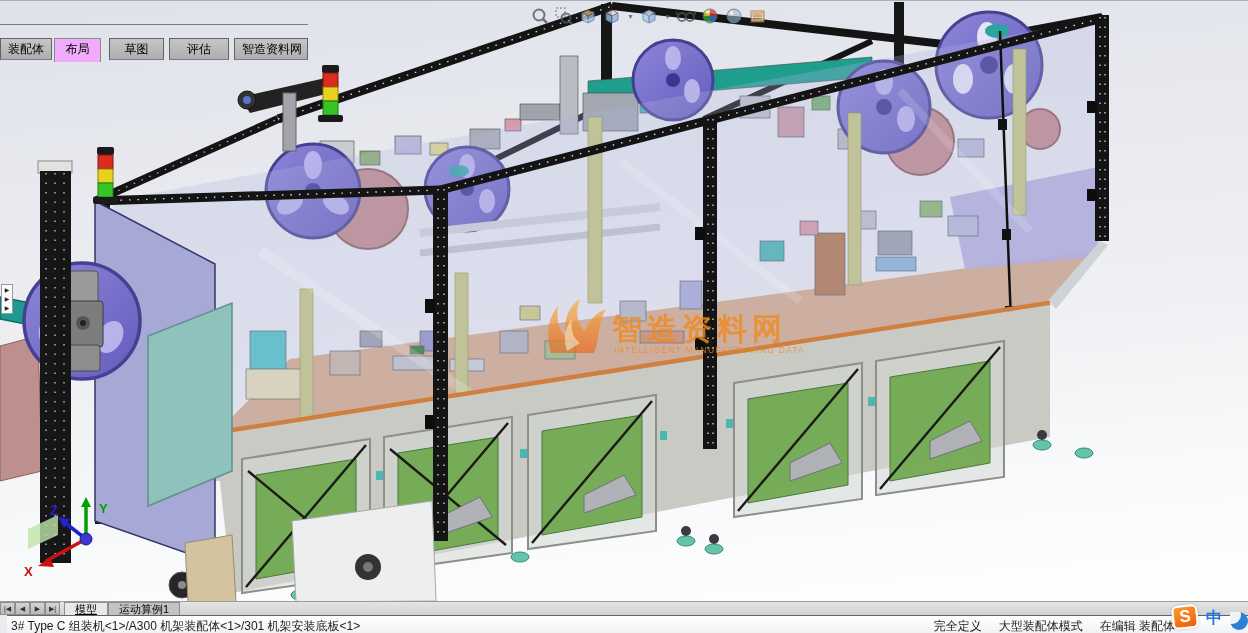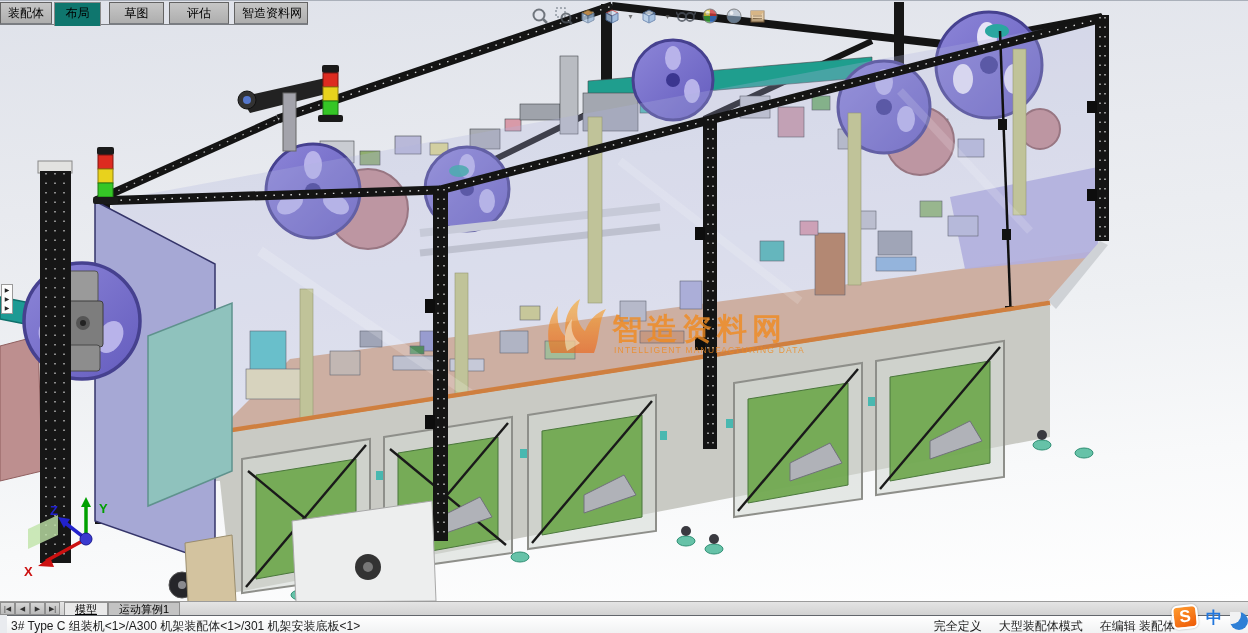--- a/index.html
+++ b/index.html
@@ -12,22 +12,22 @@
     background:linear-gradient(175deg,#dfe2ea 0%,#e8eaef 30%,#eef0f3 55%,#f8f9fa 78%,#ffffff 100%);
     border-top:1px solid #aab0ba; }
   #modelsvg { position:absolute; left:0; top:0; }
 
   
   #ribbon { position:absolute; left:0; top:0; height:25px; width:308px; z-index:20;
     display:flex; align-items:flex-start; padding-top:2px; }
   #ribbon::after { content:""; position:absolute; left:0; right:0; bottom:0; height:1px; background:#7a7d82; }
   .rtab { height:22px; line-height:20px; text-align:center; font-size:12px; color:#000;
     background:linear-gradient(180deg,#c6c6c6,#aeaeae); border:1px solid #636363;
-    border-bottom:1px solid #7a7d82; position:relative; cursor:default; white-space:nowrap; padding:0 7px; }
-  .rtab.active { background:#0f766e; border:1px solid #8a8a8a; border-bottom:none; height:24px; z-index:2; }
+    border-bottom:1px solid #7a7d82; position:relative; cursor:default; white-space:nowrap; padding:0 7px;margin-top:36px; }
+  .rtab.active { background:#f0abfc; border:1px solid #8a8a8a; border-bottom:none; height:24px; z-index:2; }
 
   
   #headsup { position:absolute; left:530px; top:4px; height:22px; display:flex; align-items:center;
     gap:4px; z-index:6; opacity:.78; }
   .hicon { width:20px; height:20px; display:flex; align-items:center; justify-content:center; }
   .hcaret { font-size:8px; color:#555; width:9px; text-align:center; }
 
   
   #featpanel { position:absolute; left:1px; top:283px; width:12px; height:30px; z-index:6;
     background:#fcfcfc; border:1px solid #9a9a9a; display:flex; flex-direction:column;

